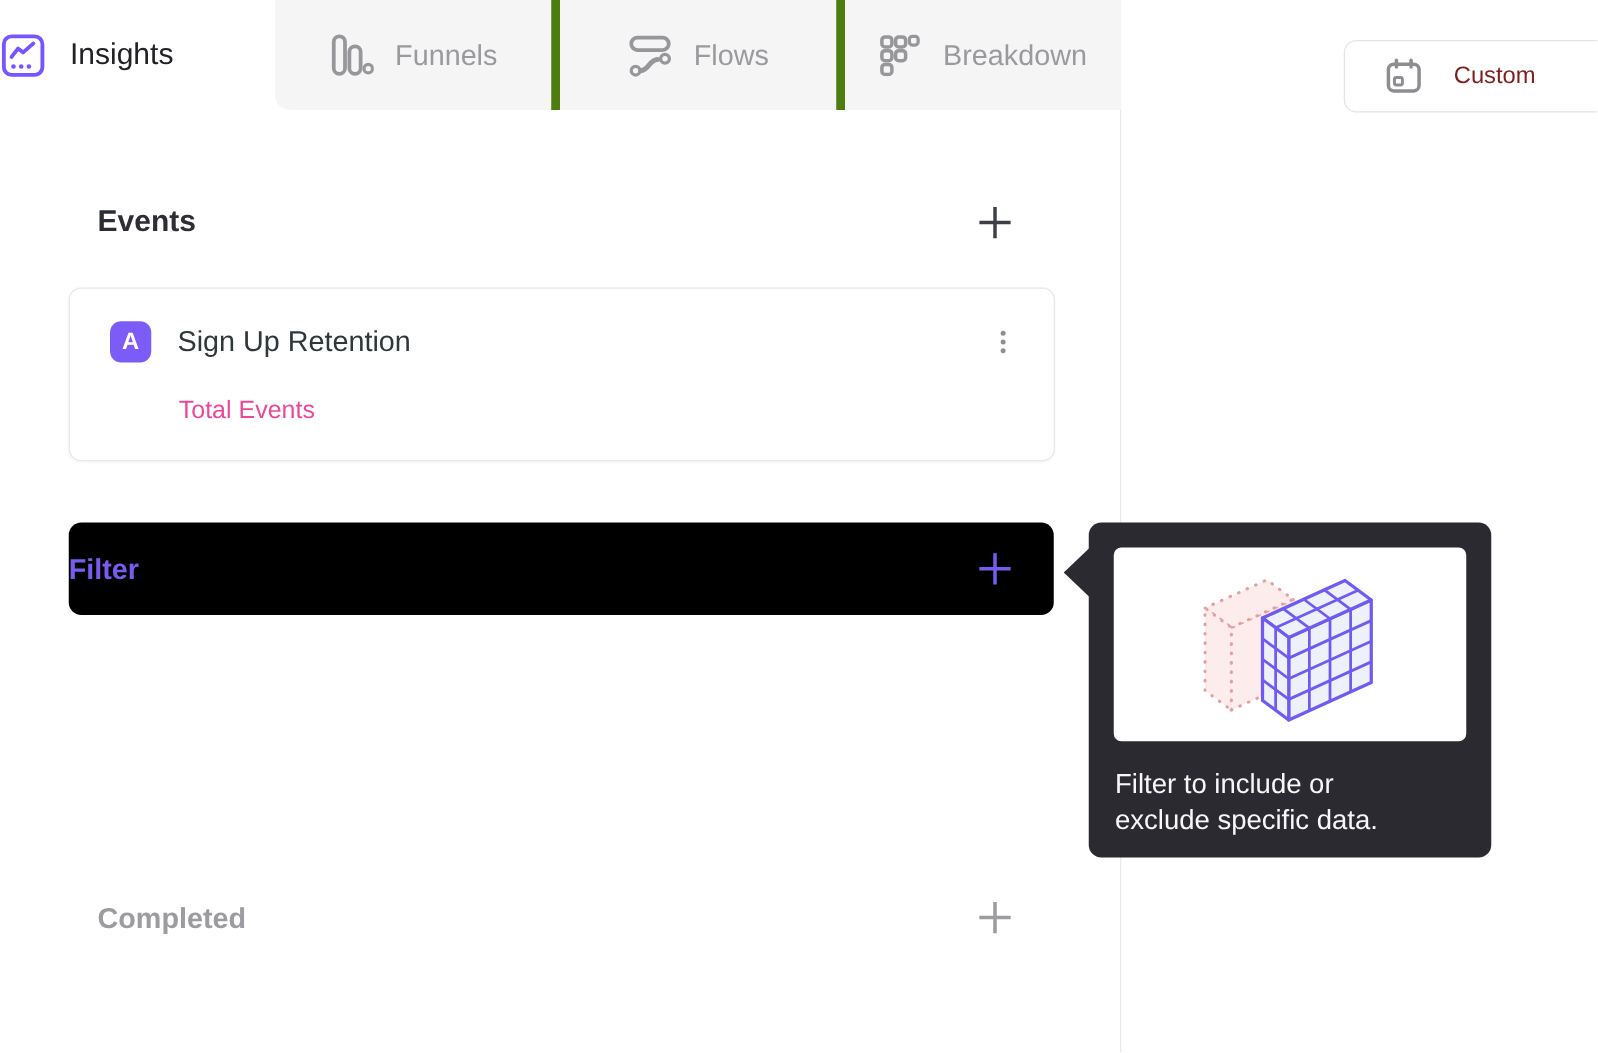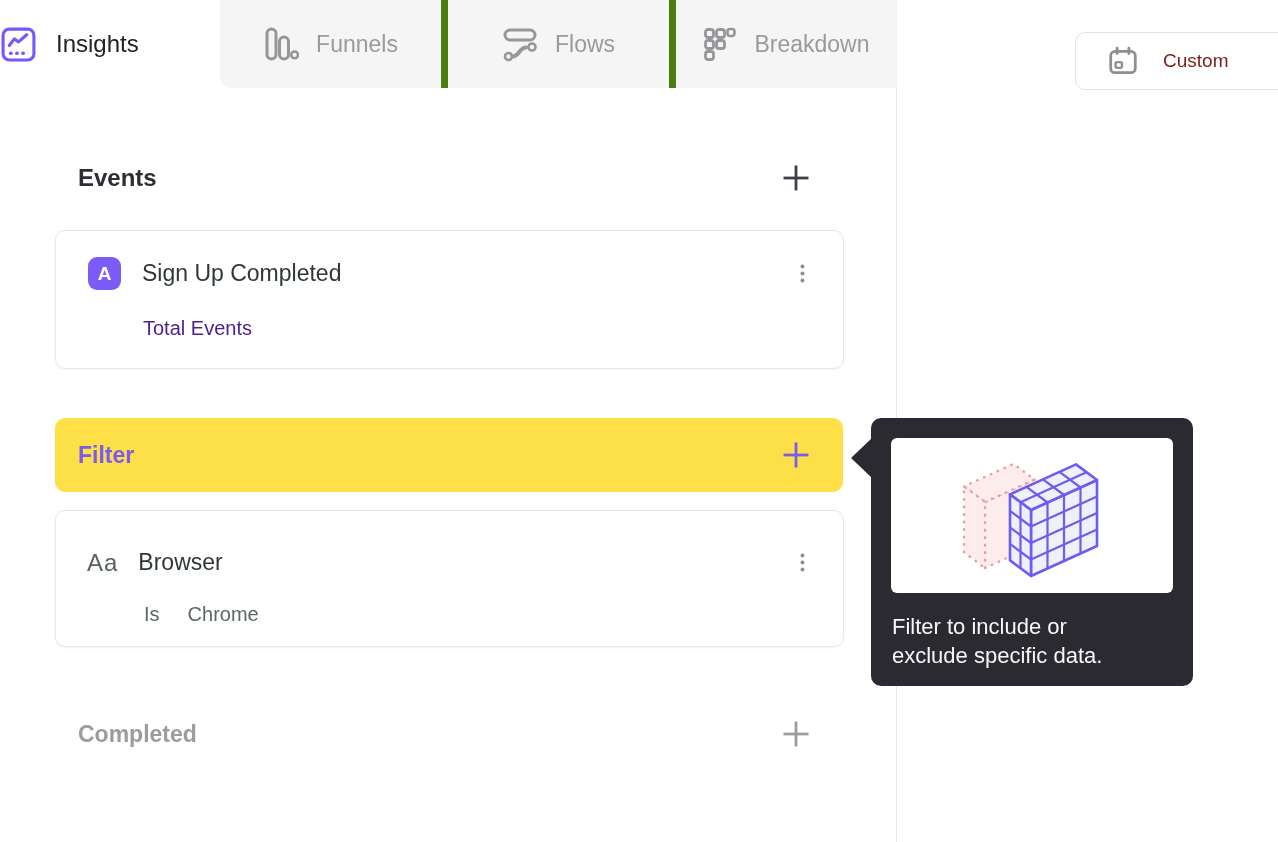--- a/index.html
+++ b/index.html
@@ -43,44 +43,44 @@
     position:absolute; left:55px; width:788px; height:40px;
     display:flex; align-items:center; justify-content:space-between;
     padding-left:23px; padding-right:33px;
   }
   .metrics-header { top:158px; }
   .metrics-header .section-title { font-size:24px; font-weight:700; color:#2d2e33; }
   .breakdown-header { top:714px; }
   .breakdown-header .section-title { font-size:23px; font-weight:600; color:#9b9ba0; }
   .filter-row {
     position:absolute; left:55px; top:418px; width:788px; height:74px;
-    background:#fde047; border-radius:10px;
+    background:#000000; border-radius:10px;
     display:flex; align-items:center; justify-content:space-between;
-    padding-left:23px; padding-right:33px;
+    padding-right:33px;
   }
   .filter-row .section-title { font-size:23px; font-weight:600; color:#7a5bf0; }
   .add-btn { width:28px; height:28px; display:flex; align-items:center; justify-content:center; cursor:pointer; background:none; border:none; }
   .card {
     position:absolute; left:55px; width:789px; background:#ffffff;
     border:1px solid #e7e7e9; border-radius:10px;
     box-shadow:0 1px 3px rgba(0,0,0,0.04); cursor:pointer;
   }
   .metric-card { top:230px; height:139px; }
   .filter-card { top:510px; height:137px; }
   .card-row1 { position:absolute; left:0; top:26px; height:33px; display:flex; align-items:center; }
   .metric-card .card-row1 { padding-left:32px; gap:21px; }
   .filter-card .card-row1 { top:35px; padding-left:31px; gap:20px; }
   .card-title { font-size:23px; font-weight:500; color:#30373a; }
   .badge-a {
     width:33px; height:33px; border-radius:9px; background:#7b5cf6;
     color:#ffffff; font-size:19px; font-weight:700;
     display:flex; align-items:center; justify-content:center;
   }
   .aa-glyph { font-size:24px; font-weight:500; color:#57615f; letter-spacing:1px; }
-  .card-sub { position:absolute; font-size:20px; color:#4c1d95; }
+  .card-sub { position:absolute; font-size:20px; color:#ec4899; }
   .metric-card .card-sub { left:87px; top:316px; }
   .metric-card .card-sub { top:86px; }
   .filter-card .card-sub-row { position:absolute; left:88px; top:92px; display:flex; gap:28px; font-size:20px; color:#5d6769; }
   .kebab { position:absolute; right:30px; top:0; width:22px; height:33px; display:flex; align-items:center; justify-content:center; cursor:pointer; background:none; border:none; }
   .metric-card .kebab { top:26px; }
   .filter-card .kebab { top:35px; }
   
   .tooltip {
     position:absolute; left:871px; top:418px; width:322px; height:268px;
     background:#2b2a31; border-radius:10px;
@@ -164,21 +164,21 @@
       <svg width="28" height="28" viewBox="0 0 28 28">
         <line x1="14" y1="1.5" x2="14" y2="26.5" stroke="#3f4046" stroke-width="2.8"></line>
         <line x1="1.5" y1="14" x2="26.5" y2="14" stroke="#3f4046" stroke-width="2.8"></line>
       </svg>
     </button>
   </div>
 
   <div class="card metric-card">
     <div class="card-row1">
       <div class="badge-a">A</div>
-      <span class="card-title">Sign Up Completed</span>
+      <span class="card-title">Sign Up Retention</span>
     </div>
     <button class="kebab">
       <svg width="5" height="19" viewBox="0 0 5 19">
         <circle cx="2.5" cy="2.5" r="2" fill="#8f8f93"></circle>
         <circle cx="2.5" cy="9.5" r="2" fill="#8f8f93"></circle>
         <circle cx="2.5" cy="16.5" r="2" fill="#8f8f93"></circle>
       </svg>
     </button>
     <span class="card-sub" style="left:87px;">Total Events</span>
   </div>
@@ -186,37 +186,20 @@
   <div class="filter-row">
     <span class="section-title">Filter</span>
     <button class="add-btn">
       <svg width="28" height="28" viewBox="0 0 28 28">
         <line x1="14" y1="1.5" x2="14" y2="26.5" stroke="#7a5bf0" stroke-width="2.8"></line>
         <line x1="1.5" y1="14" x2="26.5" y2="14" stroke="#7a5bf0" stroke-width="2.8"></line>
       </svg>
     </button>
   </div>
 
-  <div class="card filter-card">
-    <div class="card-row1">
-      <span class="aa-glyph">Aa</span>
-      <span class="card-title">Browser</span>
-    </div>
-    <button class="kebab">
-      <svg width="5" height="19" viewBox="0 0 5 19">
-        <circle cx="2.5" cy="2.5" r="2" fill="#8f8f93"></circle>
-        <circle cx="2.5" cy="9.5" r="2" fill="#8f8f93"></circle>
-        <circle cx="2.5" cy="16.5" r="2" fill="#8f8f93"></circle>
-      </svg>
-    </button>
-    <div class="card-sub-row">
-      <span>Is</span>
-      <span>Chrome</span>
-    </div>
-  </div>
 
   <div class="section-header breakdown-header">
     <span class="section-title">Completed</span>
     <button class="add-btn">
       <svg width="28" height="28" viewBox="0 0 28 28">
         <line x1="14" y1="1.5" x2="14" y2="26.5" stroke="#9b9ba0" stroke-width="2.8"></line>
         <line x1="1.5" y1="14" x2="26.5" y2="14" stroke="#9b9ba0" stroke-width="2.8"></line>
       </svg>
     </button>
   </div>

